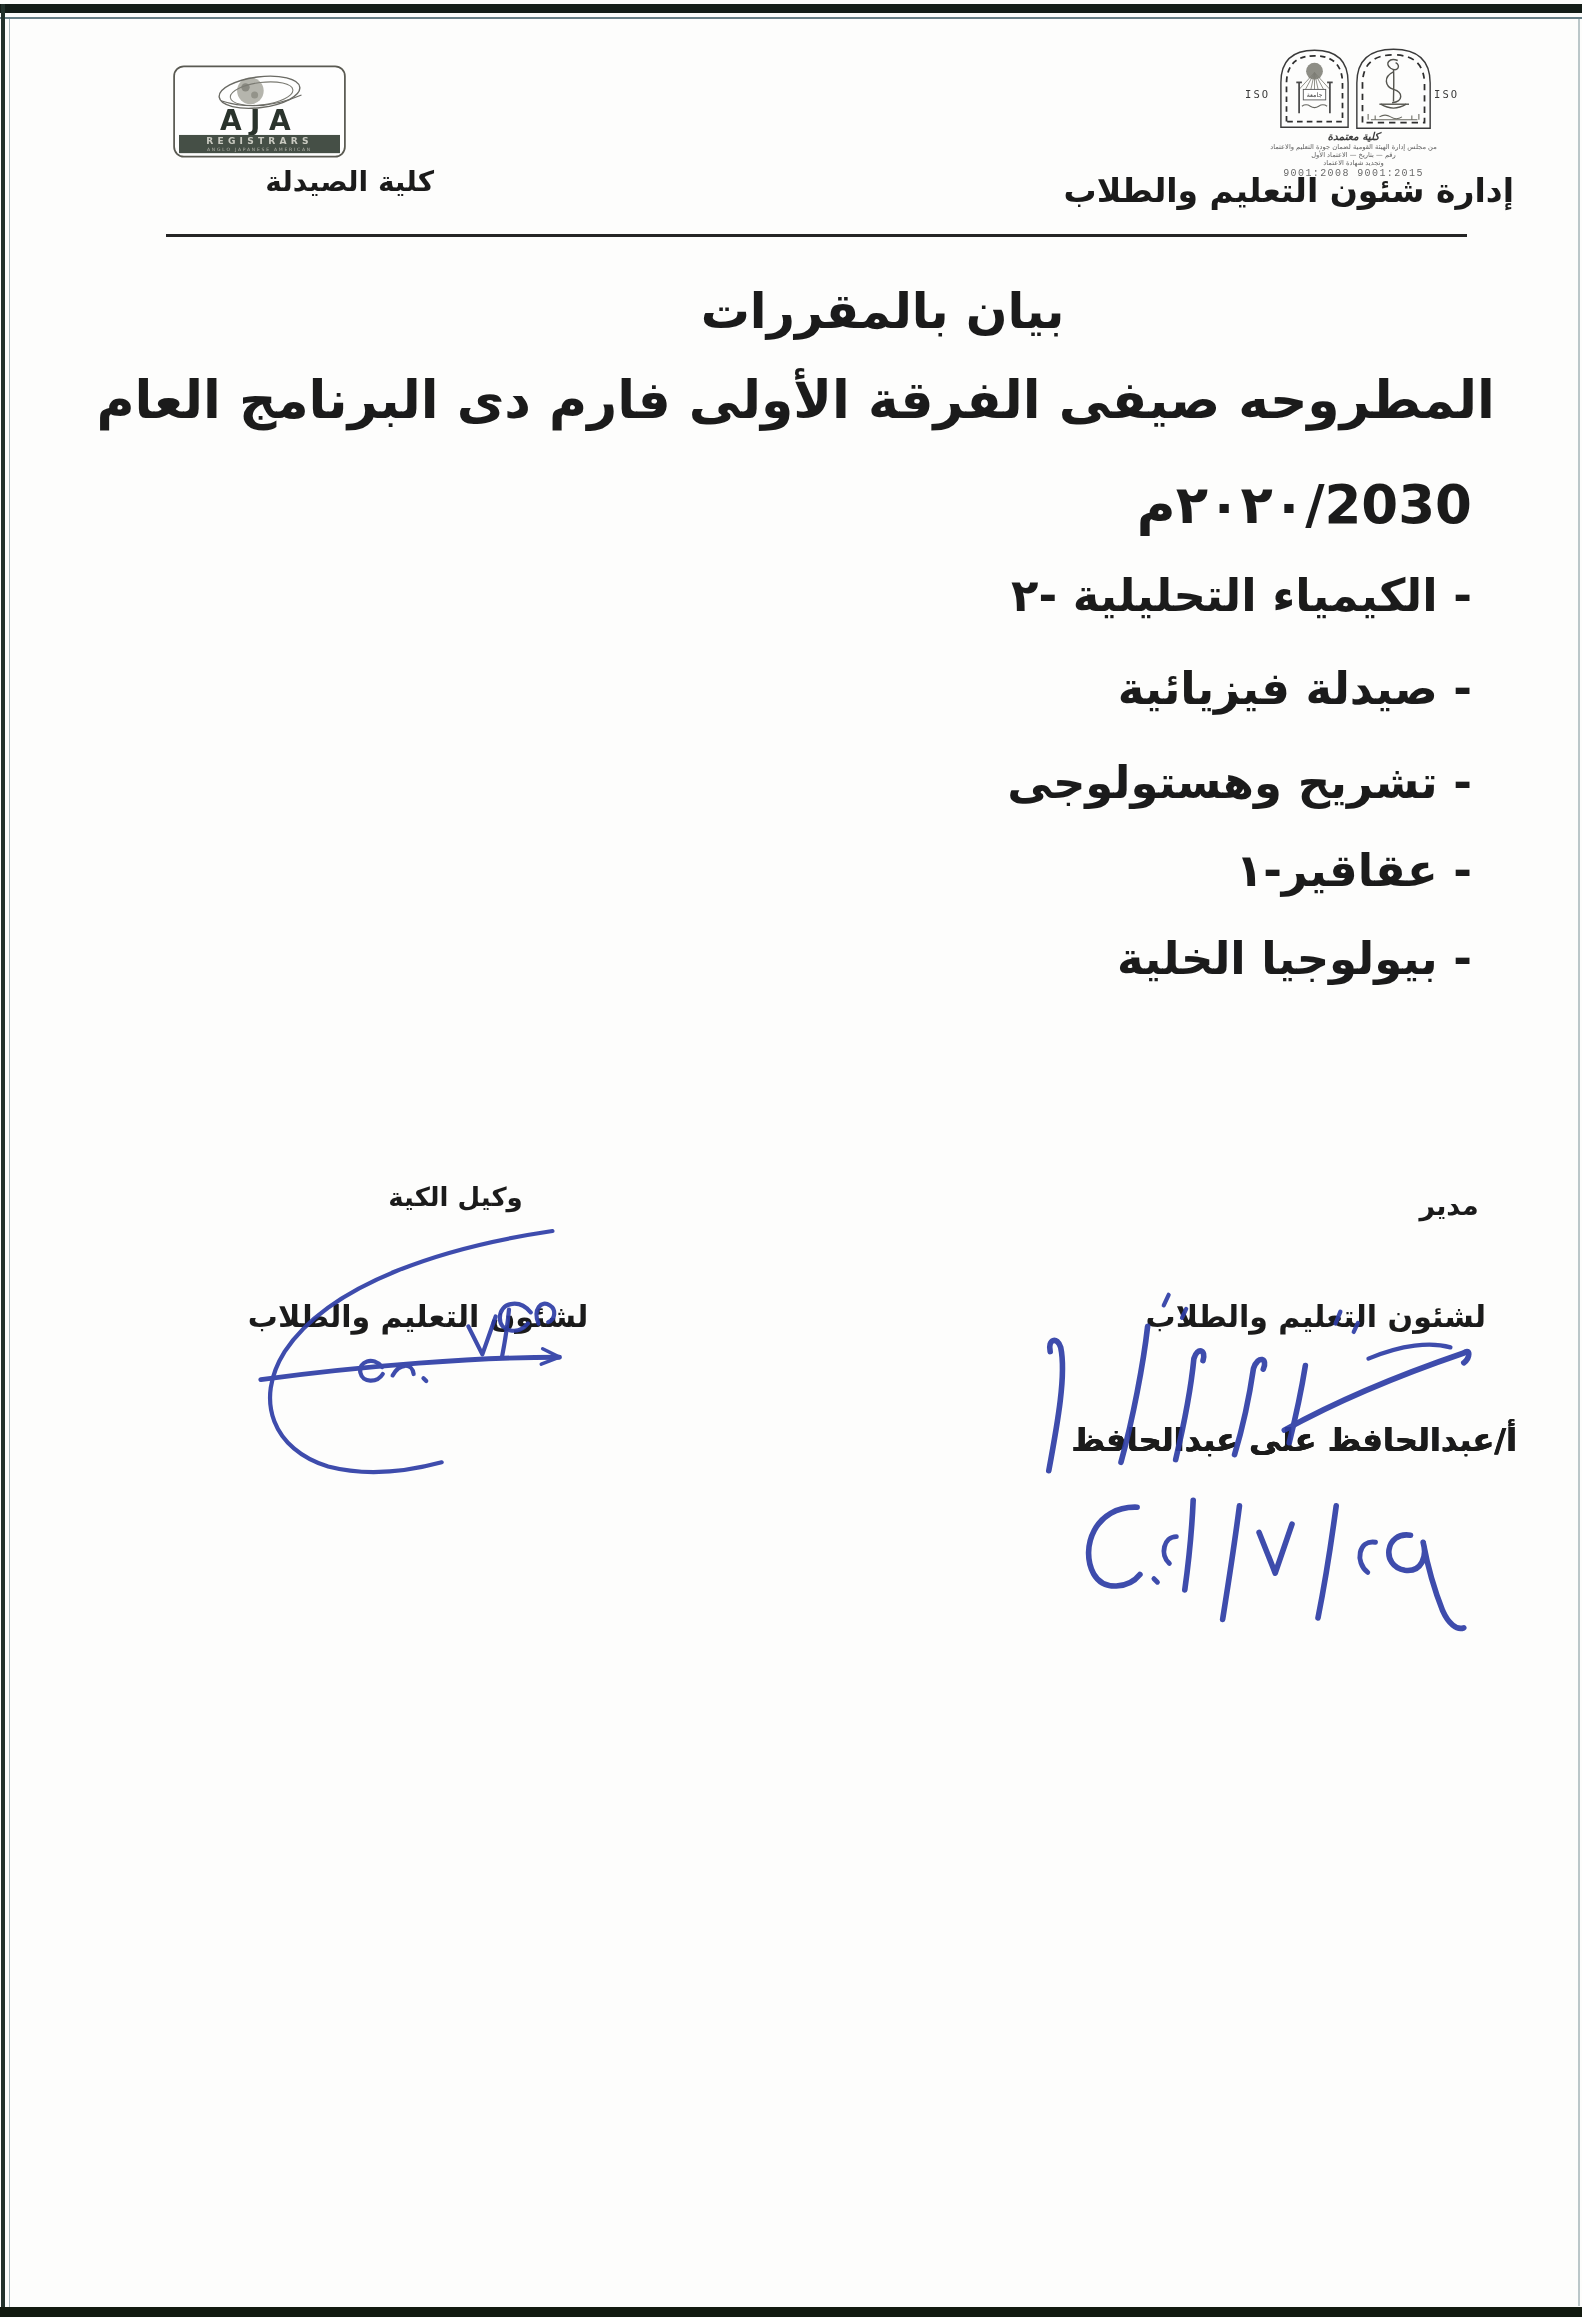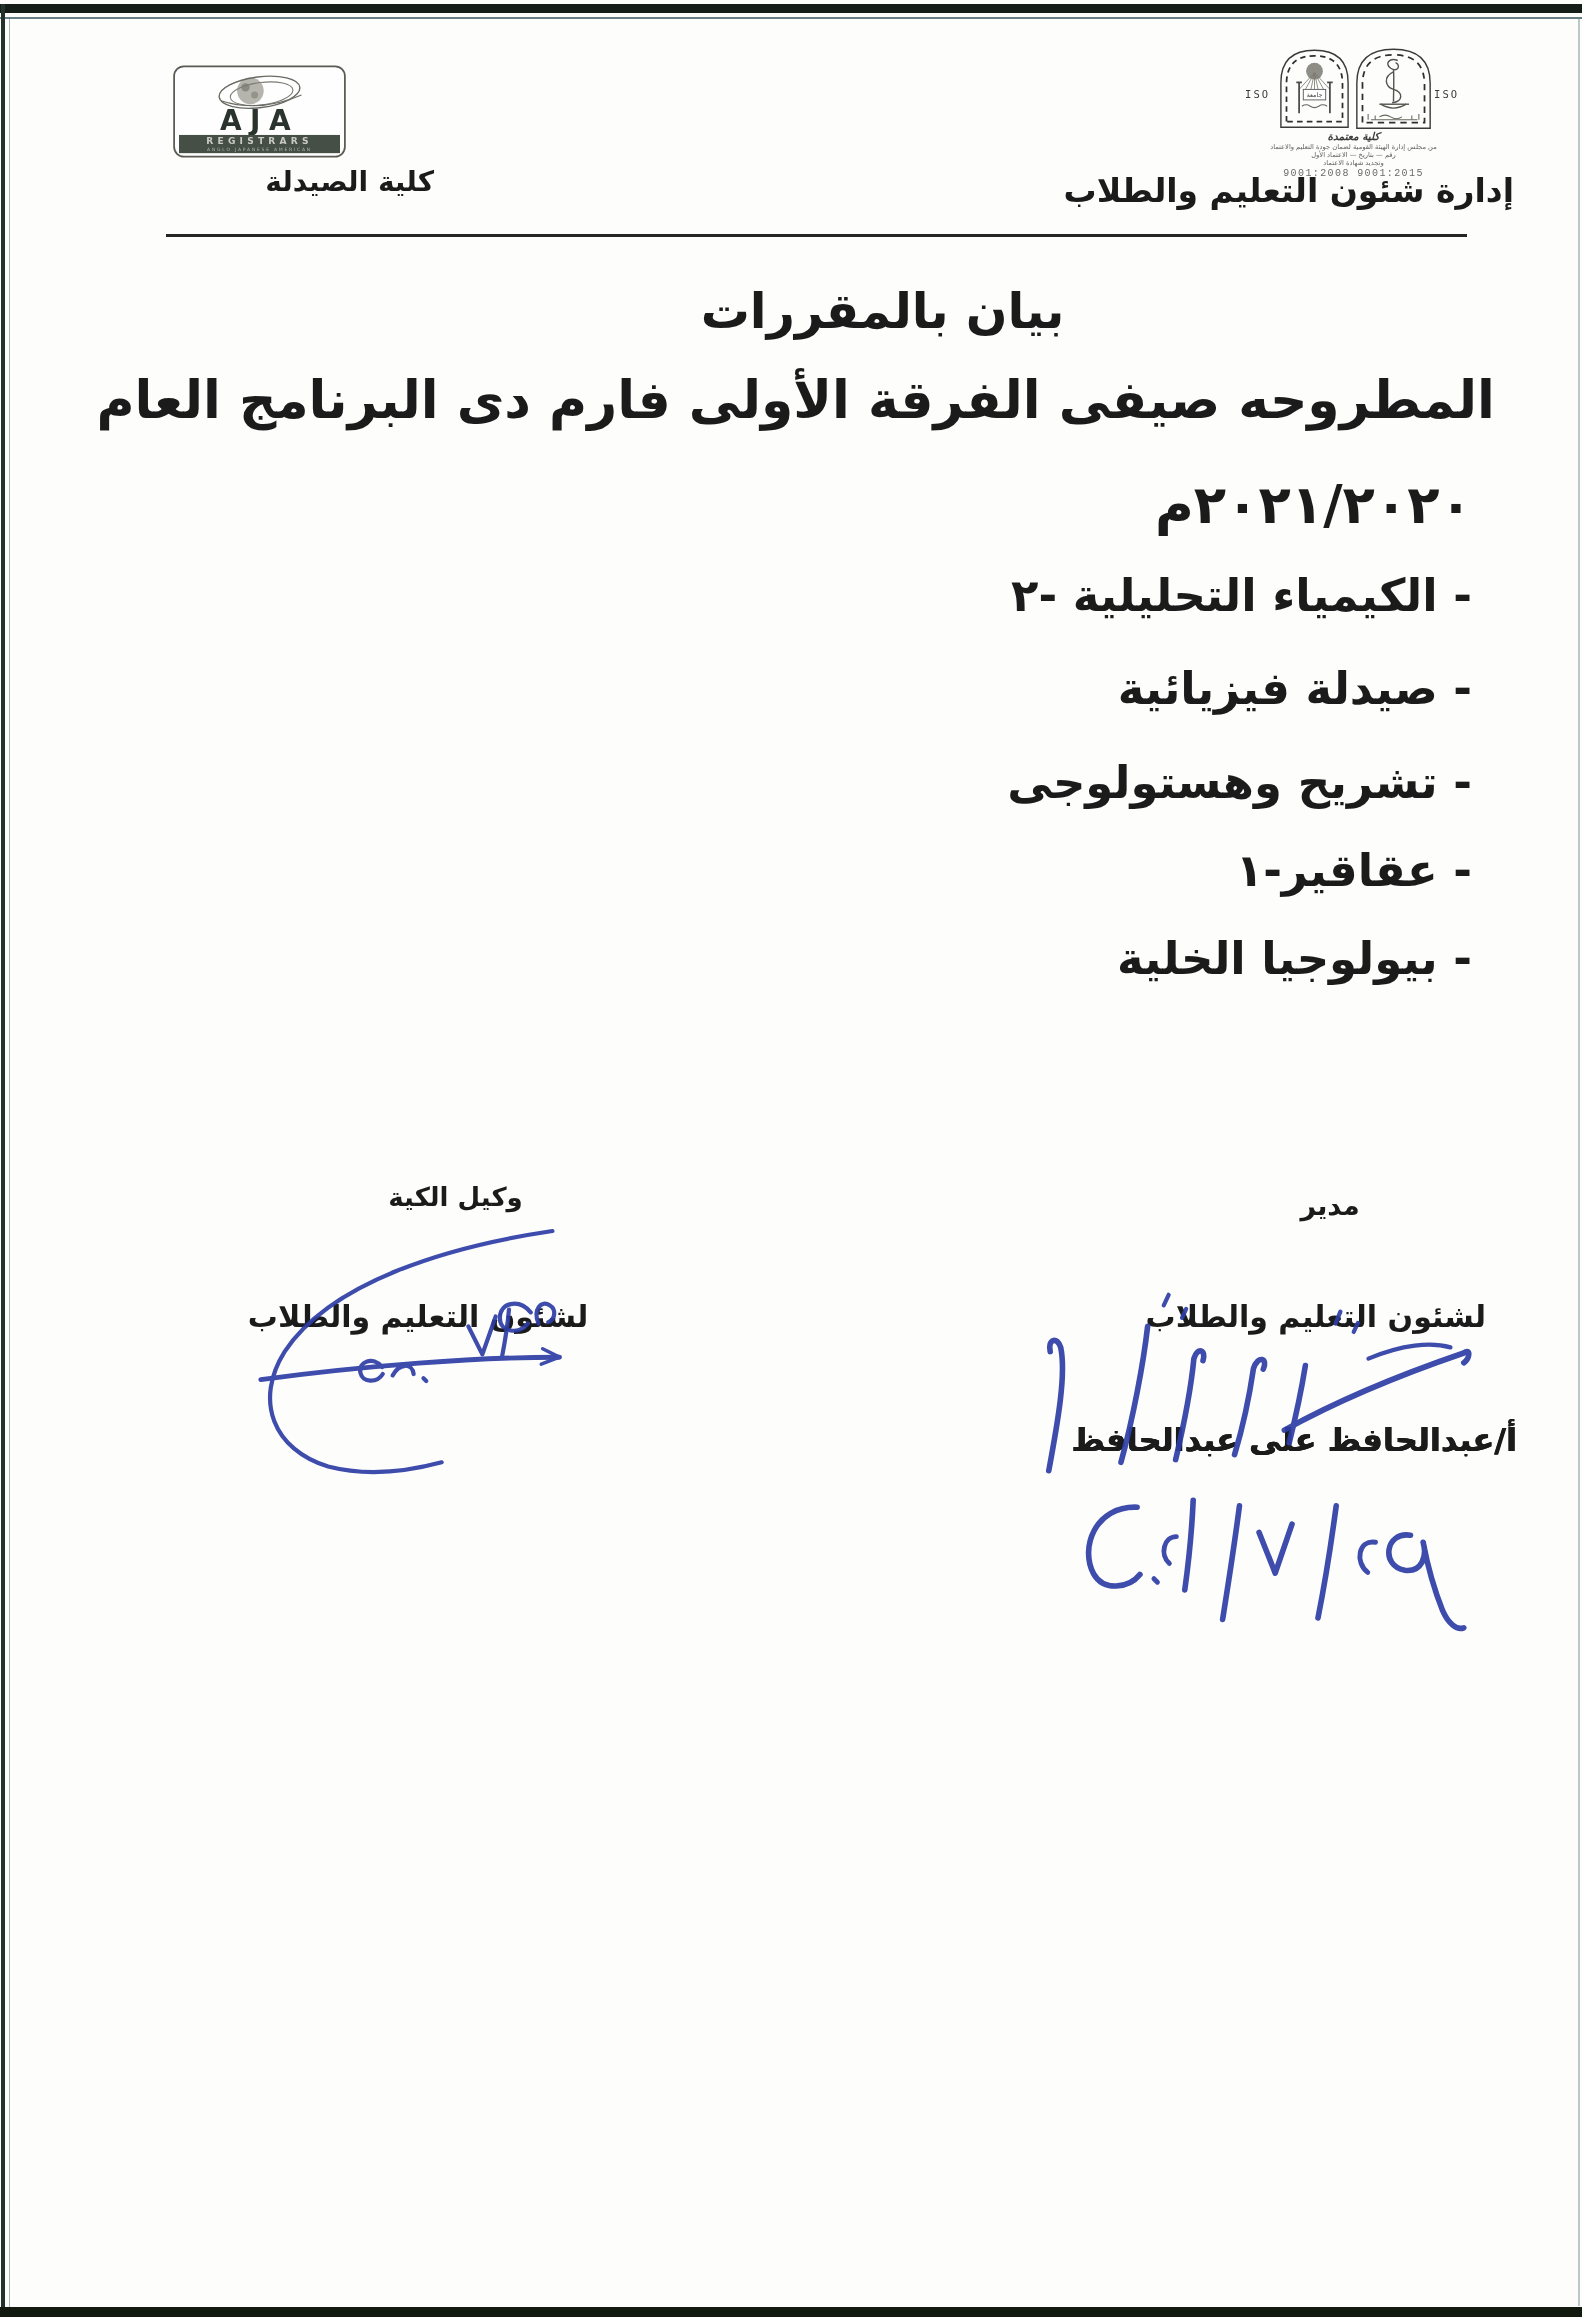--- a/index.html
+++ b/index.html
@@ -35,21 +35,21 @@
 
   
   .doc-title{left:50%;top:283px;transform:translateX(-50%);margin-left:91px;font-size:49px;font-weight:700;text-align:right;}
   .doc-subtitle{left:50%;top:370px;transform:translateX(-50%);margin-left:4.2px;font-size:52px;font-weight:700;}
   .doc-year{right:111px;top:474px;font-size:53px;font-weight:700;}
   .course{right:111px;font-size:45px;font-weight:700;}
 
   
   .sig-title-left{left:361px;top:1182px;width:189px;font-size:26px;font-weight:700;text-align:center;}
   .sig-sub-left{left:244px;top:1299px;width:348px;font-size:30px;font-weight:700;text-align:center;}
-  .sig-title-right{left:1288px;top:1190px;width:84px;font-size:27px;font-weight:700;text-align:center;}
+  .sig-title-right{left:1407px;top:1190px;width:84px;font-size:27px;font-weight:700;text-align:center;}
   .sig-sub-right{left:1166px;top:1299px;width:320px;font-size:30px;font-weight:700;text-align:center;}
   .sig-name{left:1107px;top:1421px;width:410px;font-size:32px;font-weight:700;text-align:center;
             text-shadow:0.4px 0 currentColor,-0.4px 0 currentColor;}
 
   .ink{position:absolute;left:0;top:0;pointer-events:none;}
   svg text{font-family:"DejaVu Sans",sans-serif;}
 </style>
 </head>
 <body>
 
@@ -136,21 +136,21 @@
   </div>
 
   <div class="abs dept-label rtl nowrap">إدارة شئون التعليم والطلاب</div>
 
   <div class="abs header-rule"></div>
 
   <div class="abs doc-title rtl nowrap">بيان بالمقررات</div>
 
   <div class="abs doc-subtitle rtl nowrap">المطروحه صيفى الفرقة الأولى فارم دى البرنامج العام</div>
 
-  <div class="abs doc-year rtl nowrap">٢٠٢١/٢٠٢٠م</div>
+  <div class="abs doc-year rtl nowrap">2030/٢٠٢٠م</div>
 
   <div class="abs course rtl nowrap" style="top:569px;">- الكيمياء التحليلية -٢</div>
   <div class="abs course rtl nowrap" style="top:756px;">- تشريح وهستولوجى</div>
   <div class="abs course rtl nowrap" style="top:662px;">- صيدلة فيزيائية</div>
   <div class="abs course rtl nowrap" style="top:844px;">- عقاقير-١</div>
   <div class="abs course rtl nowrap" style="top:932px;">- بيولوجيا الخلية</div>
 
   <div class="abs sig-title-left rtl nowrap">وكيل الكية</div>
   <div class="abs sig-sub-left rtl nowrap">لشئون التعليم والطلاب</div>
 

